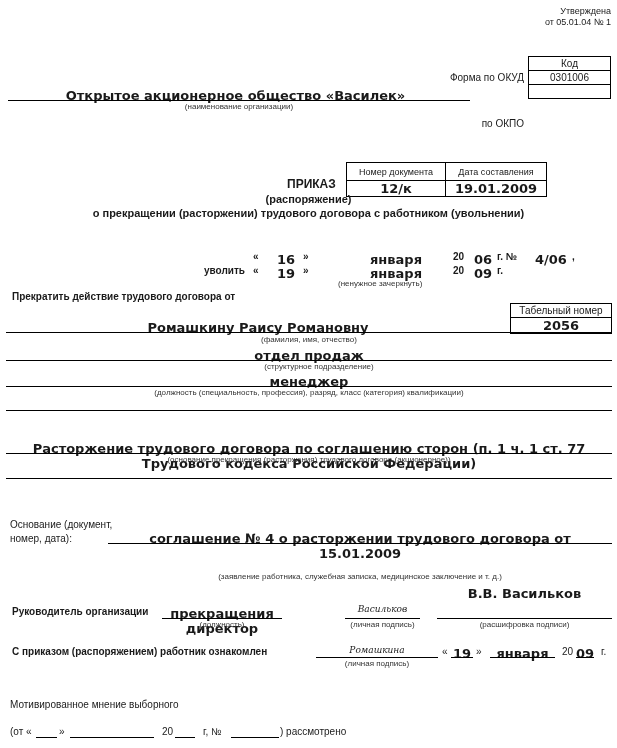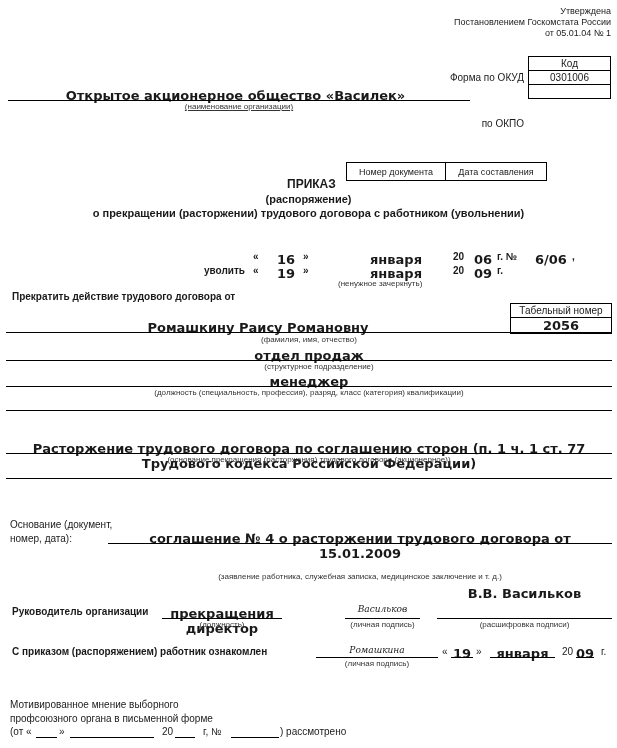--- a/index.html
+++ b/index.html
@@ -15,21 +15,20 @@
     .center { text-align: center; }
     table.box { border-collapse: collapse; position: absolute; }
     table.box td { border: 1px solid #000; text-align: center; padding: 0; }
     .sig { font-family: "DejaVu Serif", serif; font-style: italic; font-size: 9px; color: #222; }
   </style>
 </head>
 <body>
 
 <div class="abs hdr" style="right:6px; top:6px; width:260px;">
   <div>Утверждена</div>
-  <div>Постановлением Госкомстата России</div>
   <div>от 05.01.04 № 1</div>
 </div>
 
 <table class="box" style="left:528px; top:56px; width:83px;">
   <tbody>
       <tr style="height:14px;">
         <td class="lbl">Код</td>
       </tr>
   <tr style="height:14px;">
         <td class="lbl">0301006</td>
@@ -37,43 +36,47 @@
   <tr style="height:14px;">
         <td class="lbl"></td>
       </tr>
 </tbody>
   </table>
 <div class="abs lbl" style="right:93px; top:72px; text-align:right;">Форма по ОКУД</div>
 <div class="abs lbl" style="right:93px; top:87px; text-align:right;margin-top:31px;">по ОКПО</div>
 
 <div class="abs fill center" style="left:8px; width:455px; top:88px;">Открытое акционерное общество «Василек»</div>
 <div class="line" style="left:8px; width:462px; top:100px;"></div>
-<div class="abs small center" style="left:8px; width:462px; top:102px;text-decoration:underline;">(наименование организации)</div>
+<div class="abs small center" style="left:8px; width:462px; top:102px;">(наименование организации)</div>
 
 <table class="box" style="left:346px; top:162px; width:201px;">
   <tbody>
       <tr style="height:18px;">
     <td class="lbl" style="width:98px; font-size:9px;">Номер документа</td>
     <td class="lbl" style="font-size:9px;">Дата составления</td>
+  </tr>
+  <tr style="height:13px;">
+    <td class="fill">12/к</td>
+    <td class="fill">19.01.2009</td>
   </tr>
 </tbody>
   </table>
 <div class="abs" style="left:287px; top:177px; font-size:12px; font-weight:bold;">ПРИКАЗ</div>
 <div class="abs center" style="left:0; width:617px; top:193px; font-size:11px; font-weight:bold;">(распоряжение)</div>
 <div class="abs center" style="left:0; width:617px; top:207px; font-size:11px; font-weight:bold;">о прекращении (расторжении) трудового договора с работником (увольнении)</div>
 
 <div class="abs blbl" style="left:12px; top:251px;margin-top:40px;">Прекратить действие трудового договора от</div>
 <div class="abs blbl" style="left:253px; top:251px;">«</div>
 <div class="abs fill" style="left:277px; top:252px;">16</div>
 <div class="abs blbl" style="left:303px; top:251px;">»</div>
 <div class="abs fill" style="left:370px; top:252px;">января</div>
 <div class="abs blbl" style="left:453px; top:251px;">20</div>
 <div class="abs fill" style="left:474px; top:252px;">06</div>
 <div class="abs blbl" style="left:497px; top:251px;">г. №</div>
-<div class="abs fill" style="left:535px; top:252px;">6/06</div>
+<div class="abs fill" style="left:535px; top:252px;">4/06</div>
 <div class="abs blbl" style="left:572px; top:251px;">,</div>
 
 <div class="abs blbl" style="left:204px; top:265px;">уволить</div>
 <div class="abs blbl" style="left:253px; top:265px;">«</div>
 <div class="abs fill" style="left:277px; top:266px;">19</div>
 <div class="abs blbl" style="left:303px; top:265px;">»</div>
 <div class="abs fill" style="left:370px; top:266px;">января</div>
 <div class="abs blbl" style="left:453px; top:265px;">20</div>
 <div class="abs fill" style="left:474px; top:266px;">09</div>
 <div class="abs blbl" style="left:497px; top:265px;">г.</div>
@@ -134,21 +137,20 @@
 <div class="abs lbl" style="left:476px; top:646px;">»</div>
 <div class="abs fill center" style="left:490px; width:65px; top:646px;">января</div>
 <div class="line" style="left:490px; width:65px; top:657px;"></div>
 <div class="abs lbl" style="left:562px; top:646px;">20</div>
 <div class="abs fill center" style="left:576px; width:18px; top:646px;">09</div>
 <div class="line" style="left:576px; width:18px; top:657px;"></div>
 <div class="abs lbl" style="left:601px; top:646px;">г.</div>
 
 <div class="abs lbl" style="left:10px; top:698px; line-height:14px;">
   <div>Мотивированное мнение выборного</div>
-  <div>профсоюзного органа в письменной форме</div>
 </div>
 <div class="abs lbl" style="left:10px; top:726px;">(от «</div>
 <div class="line" style="left:36px; width:21px; top:737px;"></div>
 <div class="abs lbl" style="left:59px; top:726px;">»</div>
 <div class="line" style="left:70px; width:84px; top:737px;"></div>
 <div class="abs lbl" style="left:162px; top:726px;">20</div>
 <div class="line" style="left:175px; width:20px; top:737px;"></div>
 <div class="abs lbl" style="left:203px; top:726px;">г, №</div>
 <div class="line" style="left:231px; width:48px; top:737px;"></div>
 <div class="abs lbl" style="left:280px; top:726px;">) рассмотрено</div>

